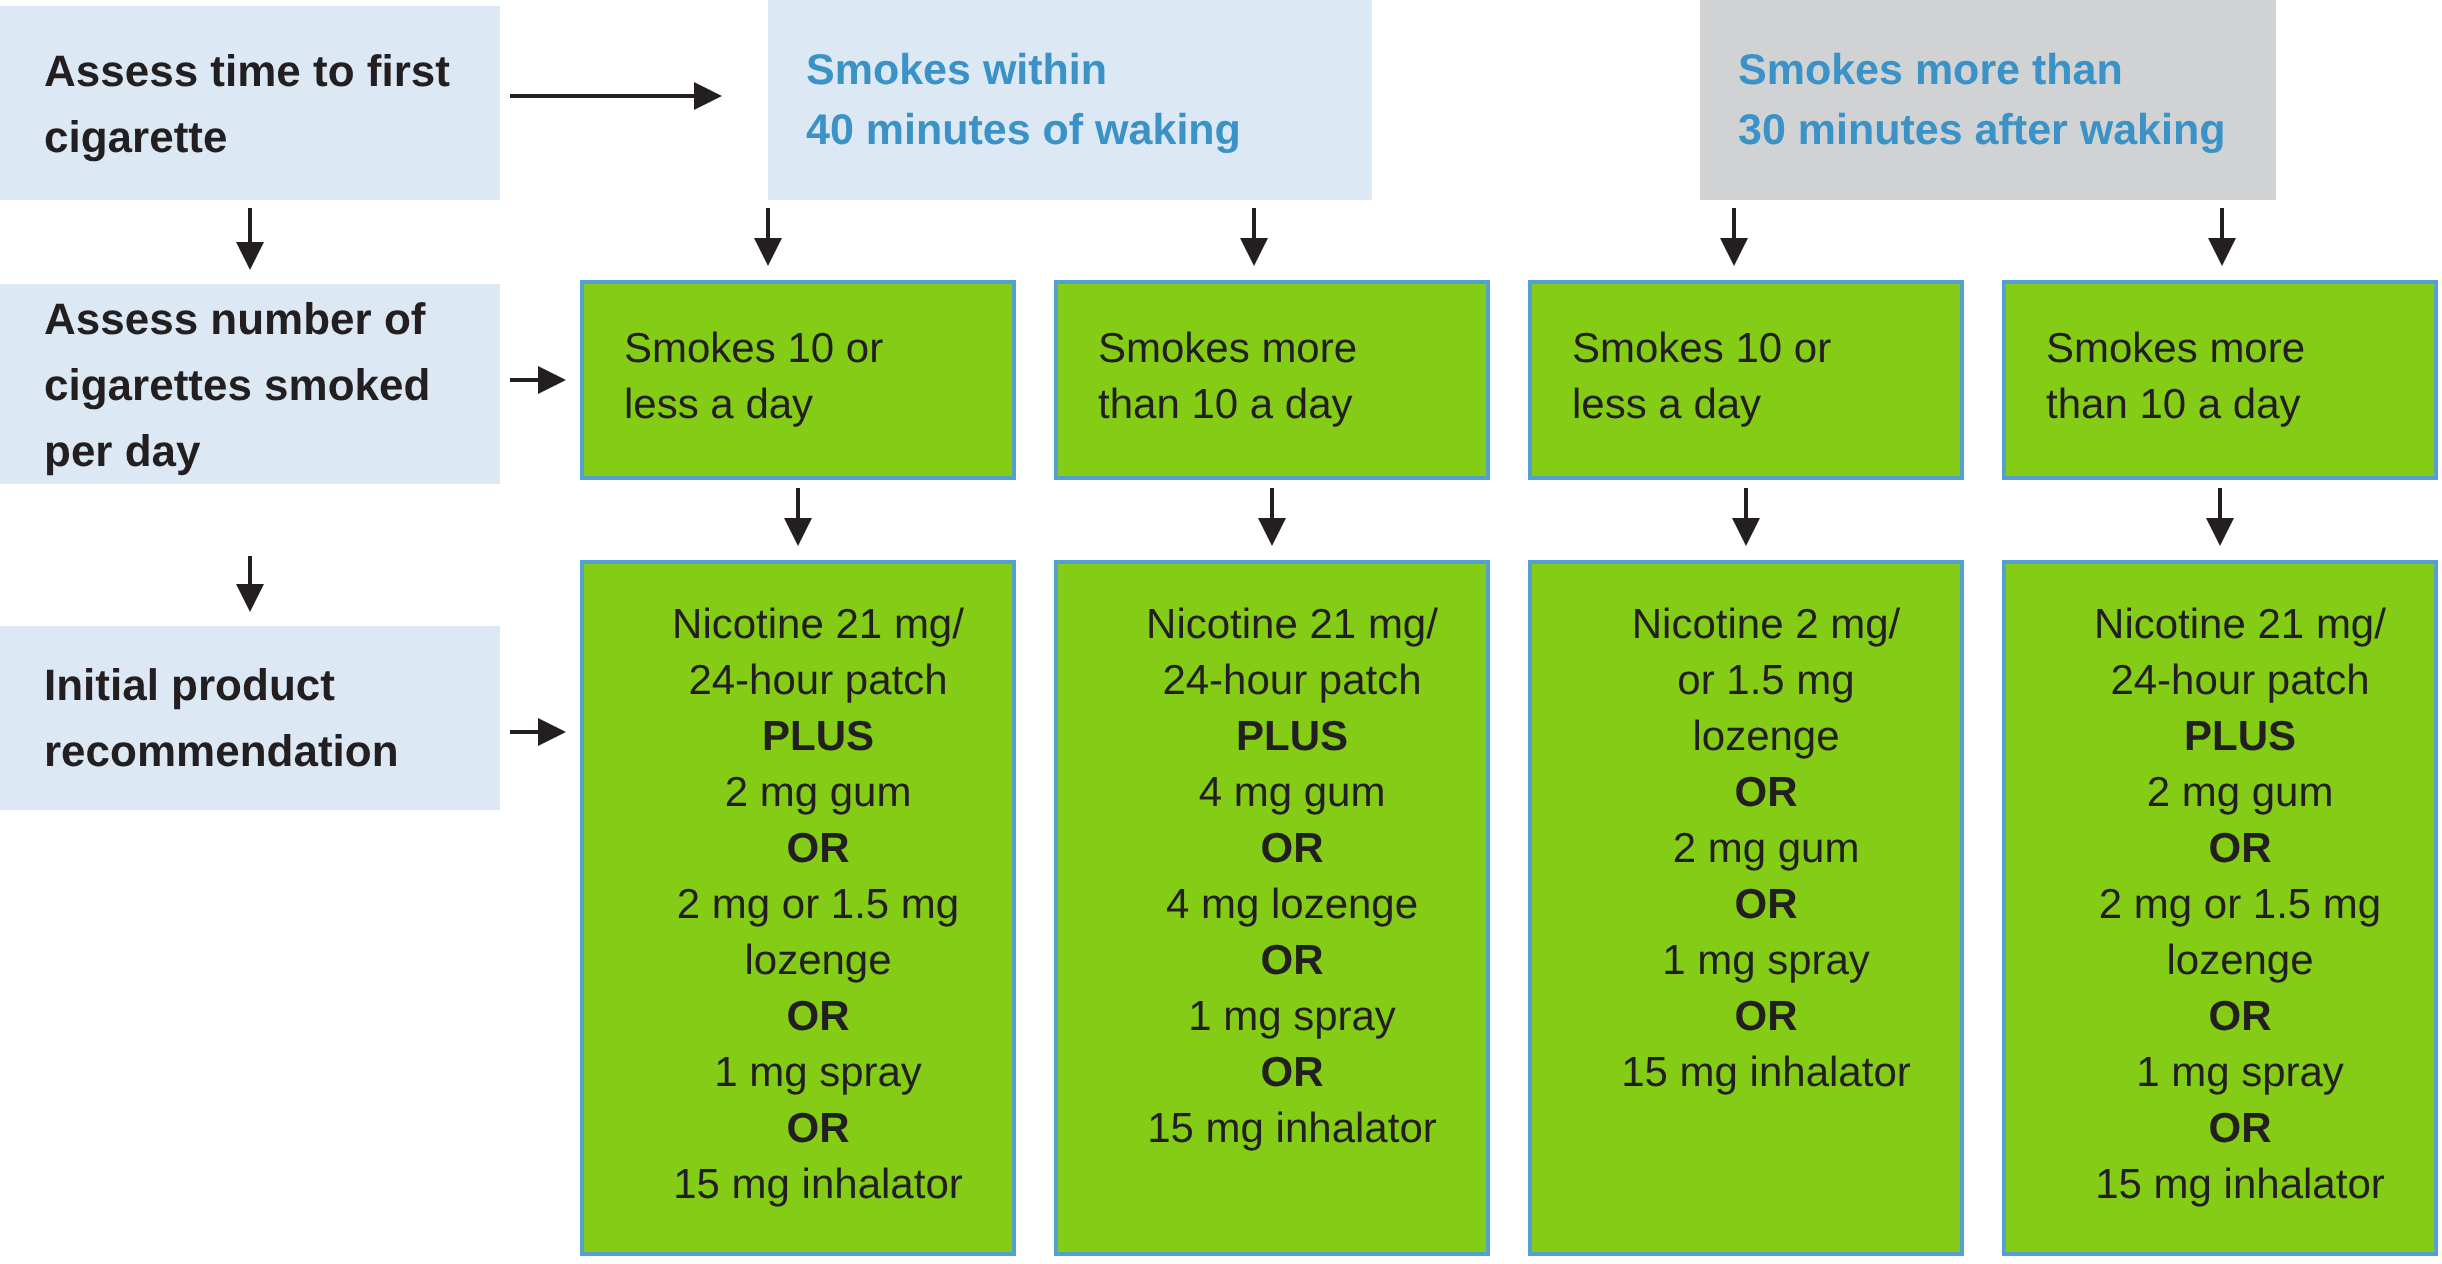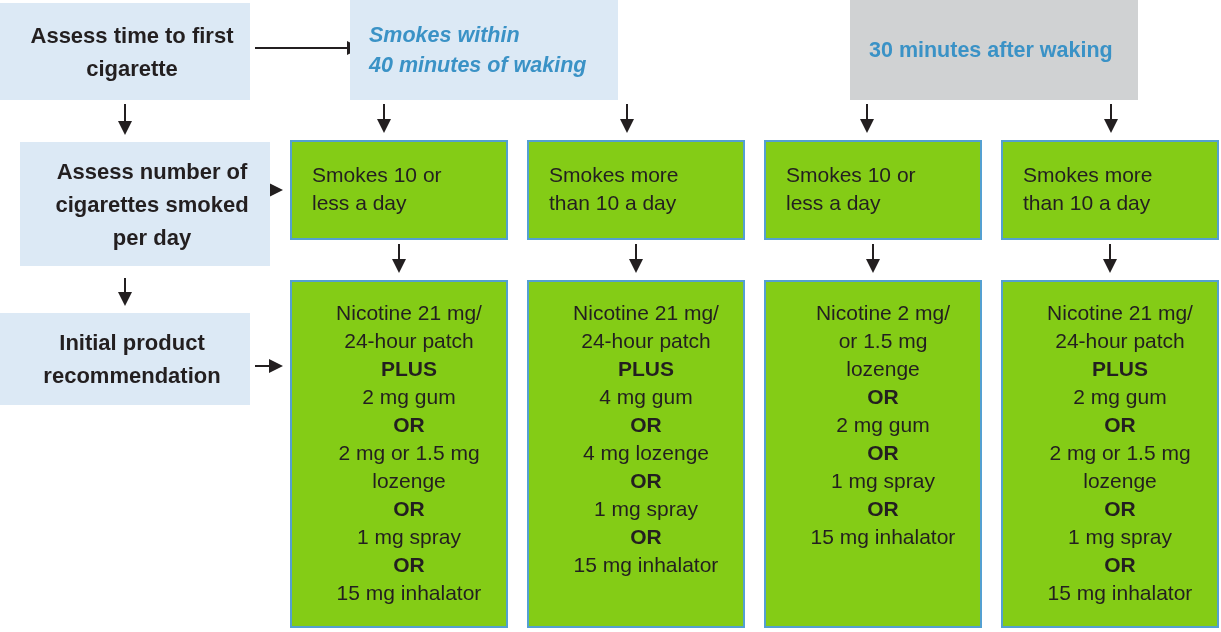--- a/index.html
+++ b/index.html
@@ -10,21 +10,21 @@
     --text-dark:#231f20;
   }
   *{margin:0;padding:0;box-sizing:border-box;}
   body{background:#ffffff;font-family:"Liberation Sans", sans-serif;color:var(--text-dark);}
   .canvas{position:relative;width:1221px;height:632px;background:#ffffff;overflow:hidden;}
   .abs{position:absolute;}
   .step-box{
     left:0;width:250px;background:var(--light-blue);
     display:flex;align-items:center;
     padding-left:22px;padding-right:8px;
-    font-weight:bold;font-size:22px;line-height:33px;color:var(--text-dark);text-align:center;
+    font-weight:bold;font-size:22px;line-height:33px;color:var(--text-dark);
   }
   .branch-box{
     top:0;height:100px;display:flex;flex-direction:column;justify-content:center;
     padding-left:19px;padding-right:8px;
     font-size:21.5px;line-height:30px;color:var(--blue-text);font-weight:bold;
   }
   .branch-box .b{font-weight:900;}
   .branch-blue{background:var(--light-blue);}
   .branch-gray{background:var(--gray);}
   .outline-box{
@@ -64,32 +64,33 @@
       <line x1="399" y1="244" x2="399" y2="270" marker-end="url(#ah)"></line>
       <line x1="636" y1="244" x2="636" y2="270" marker-end="url(#ah)"></line>
       <line x1="873" y1="244" x2="873" y2="270" marker-end="url(#ah)"></line>
       <line x1="1110" y1="244" x2="1110" y2="270" marker-end="url(#ah)"></line>
     </g>
   </svg>
 
   <div class="abs step-box" style="top:3px;height:97px;">
     <span>Assess time to first cigarette</span>
   </div>
-  <div class="abs step-box" style="top:142px;height:124px;margin-left:20px;">
+  <div class="abs step-box" style="top:142px;height:100px;">
     <span>Assess number of cigarettes smoked per day</span>
   </div>
   <div class="abs step-box" style="top:313px;height:92px;">
     <span>Initial product recommendation</span>
   </div>
 
-  <div class="abs branch-box branch-blue" style="left:350px;width:268px;font-style:italic;">
+  <div class="abs branch-box branch-blue" style="left:384px;width:302px;">
     <div><span>Smokes </span><span class="b">within</span></div>
     <div>40 minutes of waking</div>
   </div>
   <div class="abs branch-box branch-gray" style="left:850px;width:288px;">
+    <div><span>Smokes </span><span class="b">more than</span></div>
     <div>30 minutes after waking</div>
   </div>
 
   <div class="abs outline-box freq-box col-1">
       <div>Smokes 10 or</div>
       <div>less a day</div>
     </div>
   <div class="abs outline-box freq-box col-2">
       <div>Smokes more</div>
       <div>than 10 a day</div>

